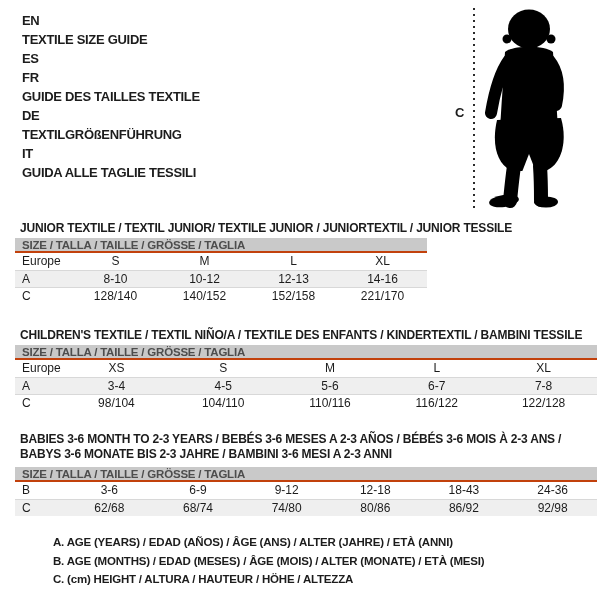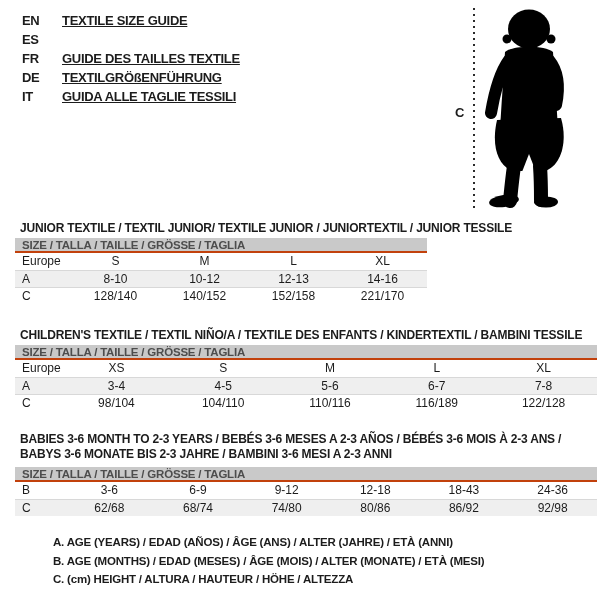--- a/index.html
+++ b/index.html
@@ -3,23 +3,23 @@
 <meta charset="utf-8">
 <style>
   * { margin:0; padding:0; box-sizing:border-box; }
   html,body { width:600px; height:600px; background:#ffffff; overflow:hidden; }
   body { font-family:"Liberation Sans", sans-serif; color:#1c1c1c; position:relative; }
 
   .abs { position:absolute; }
 
   
   .langs { top:11px; left:22px; }
-  .lang-row { display:flex; line-height:19px; }
+  .lang-row { display:flex; line-height:19px;flex-direction:column; }
   .lang-code { width:40px; font-weight:bold; font-size:13px; letter-spacing:-0.3px; }
-  .lang-label { font-weight:bold; font-size:13px; letter-spacing:-0.3px;text-decoration:underline; }
+  .lang-label { font-weight:bold; font-size:13px; letter-spacing:-0.3px; }
 
   
   .measure-line {
     left:473px; top:8px; width:2px; height:200px;
     background:repeating-linear-gradient(to bottom, #2b2b2b 0 2px, transparent 2px 6px);
   }
   .measure-label { left:455px; top:105px; font-weight:bold; font-size:13px; }
   .baby-svg { left:483px; top:8px; }
 
   
@@ -160,21 +160,21 @@
       <td>4-5</td>
       <td>5-6</td>
       <td>6-7</td>
       <td>7-8</td>
     </tr>
     <tr>
       <td class="lbl">C</td>
       <td>98/104</td>
       <td>104/110</td>
       <td>110/116</td>
-      <td>116/189</td>
+      <td>116/122</td>
       <td>122/128</td>
     </tr>
   </tbody>
     </table>
 </div>
 
 <div class="abs heading" style="top:424px">BABIES 3-6 MONTH TO 2-3 YEARS / BEBÉS 3-6 MESES A 2-3 AÑOS / BÉBÉS 3-6 MOIS À 2-3 ANS /</div>
 <div class="abs heading" style="top:439px">BABYS 3-6 MONATE BIS 2-3 JAHRE / BAMBINI 3-6 MESI A 2-3 ANNI</div>
 <div class="abs tablewrap" style="top:467px; width:582px">
   <div class="size-bar">SIZE / TALLA / TAILLE / GRÖSSE / TAGLIA</div>

